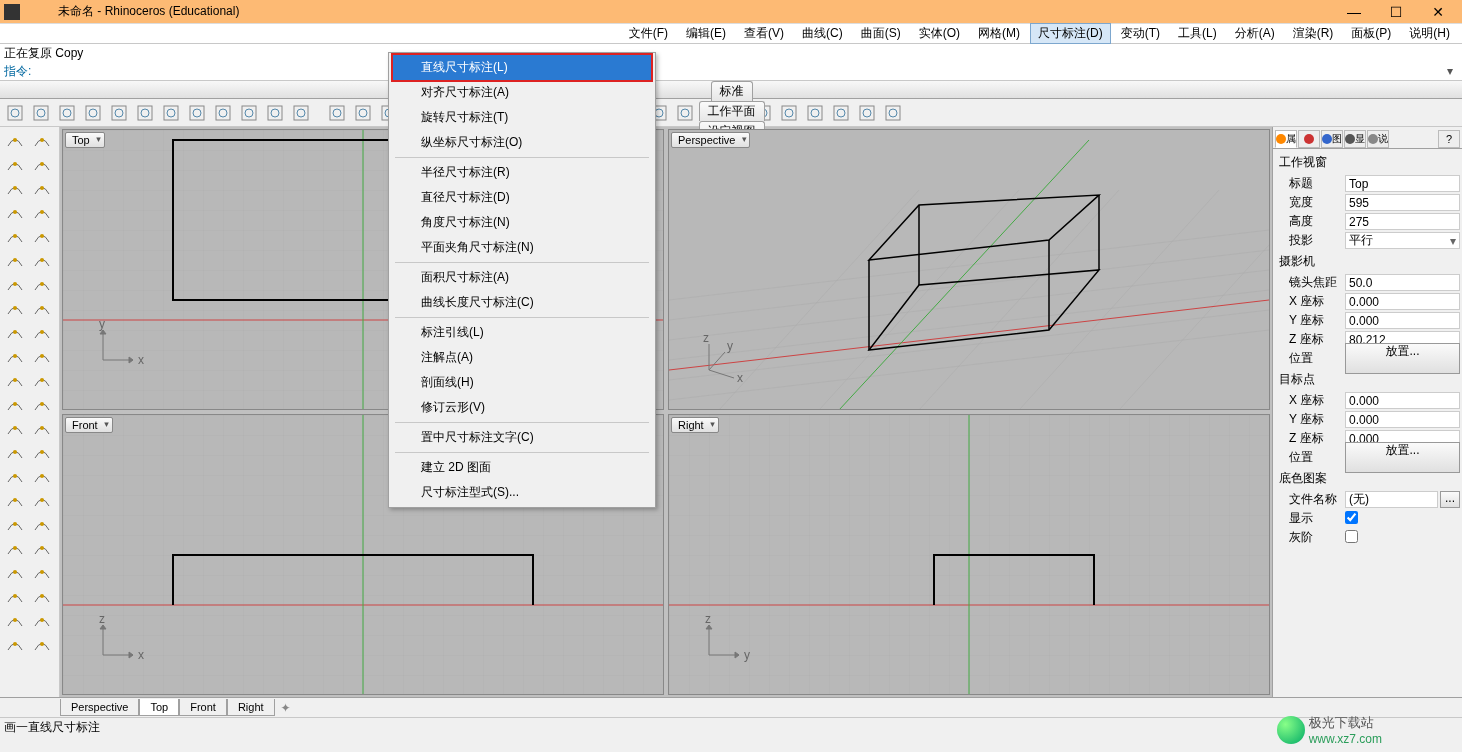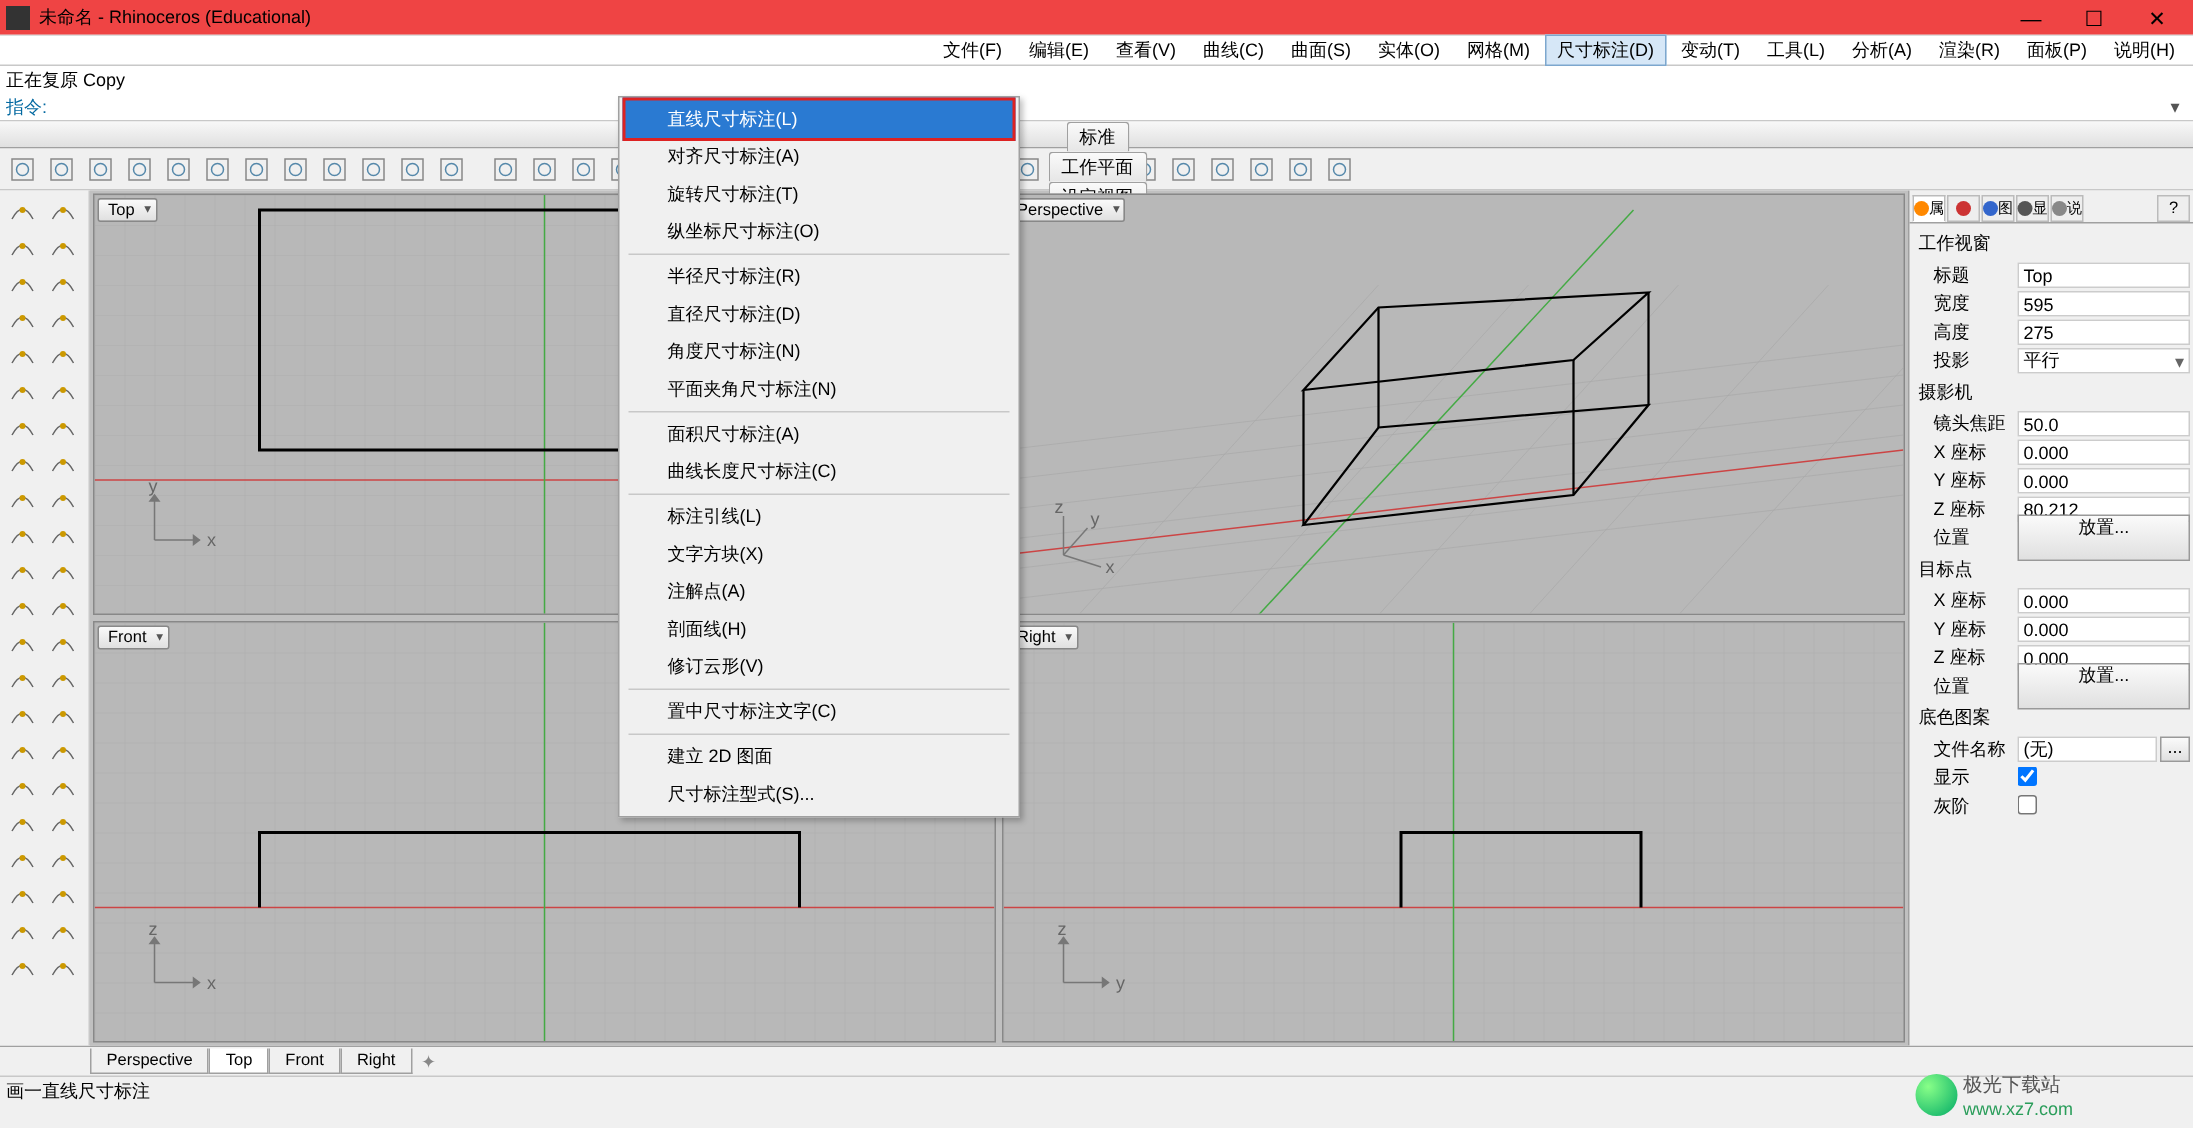--- a/index.html
+++ b/index.html
@@ -1,31 +1,31 @@
 <!DOCTYPE html>
 <html><head>
 <meta charset="utf-8">
 <style>
 * { box-sizing: border-box; margin: 0; padding: 0; font-family: "Microsoft YaHei", SimSun, Arial, sans-serif; font-size: 12px; }
 body { background: #f0f0f0; width: 1462px; height: 752px; overflow: hidden; position: relative; }
 
 
-.titlebar { height: 24px; background: #ef4444; display: flex; align-items: center; padding: 0 4px; border-bottom: 1px solid #ddd; }
+.titlebar { height: 24px; background: #fdba74; display: flex; align-items: center; padding: 0 4px; border-bottom: 1px solid #ddd; gap: 32px; }
 .titlebar .icon { width: 16px; height: 16px; background: #333; margin-right: 6px; display:inline-block; }
 .titlebar .title { flex: 1; font-size: 12px; }
 .titlebar .winbtns { display: flex; gap: 2px; }
 .titlebar .winbtn { width: 40px; height: 20px; display:flex; align-items:center; justify-content:center; font-size:14px; }
 
 
 .menubar { height: 20px; background: #fff; display: flex; align-items: center; padding: 0 4px; gap: 2px; border-bottom:1px solid #c8c8c8;justify-content:flex-end; }
 .menubar .menuitem { padding: 2px 8px; font-size: 12px; }
 .menubar .menuitem.active { background: #d6e7f7; border:1px solid #7da7ce; padding:1px 7px; }
 
 
-.dropdown { position: absolute; top: 64px; left: 388px; width: 268px; background: #f0f0f0; border: 1px solid #a0a0a0; box-shadow: 2px 2px 4px rgba(0,0,0,0.25); z-index: 1000; padding:2px;margin-left:24px; }
+.dropdown { position: absolute; top: 52px; left: 388px; width: 268px; background: #f0f0f0; border: 1px solid #a0a0a0; box-shadow: 2px 2px 4px rgba(0,0,0,0.25); z-index: 1000; padding:2px; }
 .dropdown .ditem { padding: 4px 10px 4px 30px; font-size: 12px; position:relative; }
 .dropdown .ditem.highlight { background: #2a7ad2; color: #fff; border:2px solid #d22; margin:-2px 0; padding:4px 8px 4px 28px; }
 .dropdown .sep { height:1px; background:#c8c8c8; margin:2px 4px; }
 
 
 .cmdarea { background:#fff; border-bottom:1px solid #c8c8c8; }
 .cmdrow { height: 18px; display:flex; align-items:center; padding:0 4px; font-size:12px; }
 .cmdrow .label { color:#0369a1; }
 .cmdrow .input { flex:1; border:none; outline:none; font-size:12px; padding-left:2px; }
 .cmdrow .droparrow { width:16px; text-align:center; color:#555; }
@@ -368,21 +368,20 @@
     <div class="sep"></div>
     <div class="ditem">半径尺寸标注(R)</div>
     <div class="ditem">直径尺寸标注(D)</div>
     <div class="ditem">角度尺寸标注(N)</div>
     <div class="ditem">平面夹角尺寸标注(N)</div>
     <div class="sep"></div>
     <div class="ditem">面积尺寸标注(A)</div>
     <div class="ditem">曲线长度尺寸标注(C)</div>
     <div class="sep"></div>
     <div class="ditem">标注引线(L)</div>
-    <div class="ditem">文字方块(X)</div>
     <div class="ditem">注解点(A)</div>
     <div class="ditem">剖面线(H)</div>
     <div class="ditem">修订云形(V)</div>
     <div class="sep"></div>
     <div class="ditem">置中尺寸标注文字(C)</div>
     <div class="sep"></div>
     <div class="ditem">建立 2D 图面</div>
     <div class="ditem">尺寸标注型式(S)...</div>
   </div>
 

